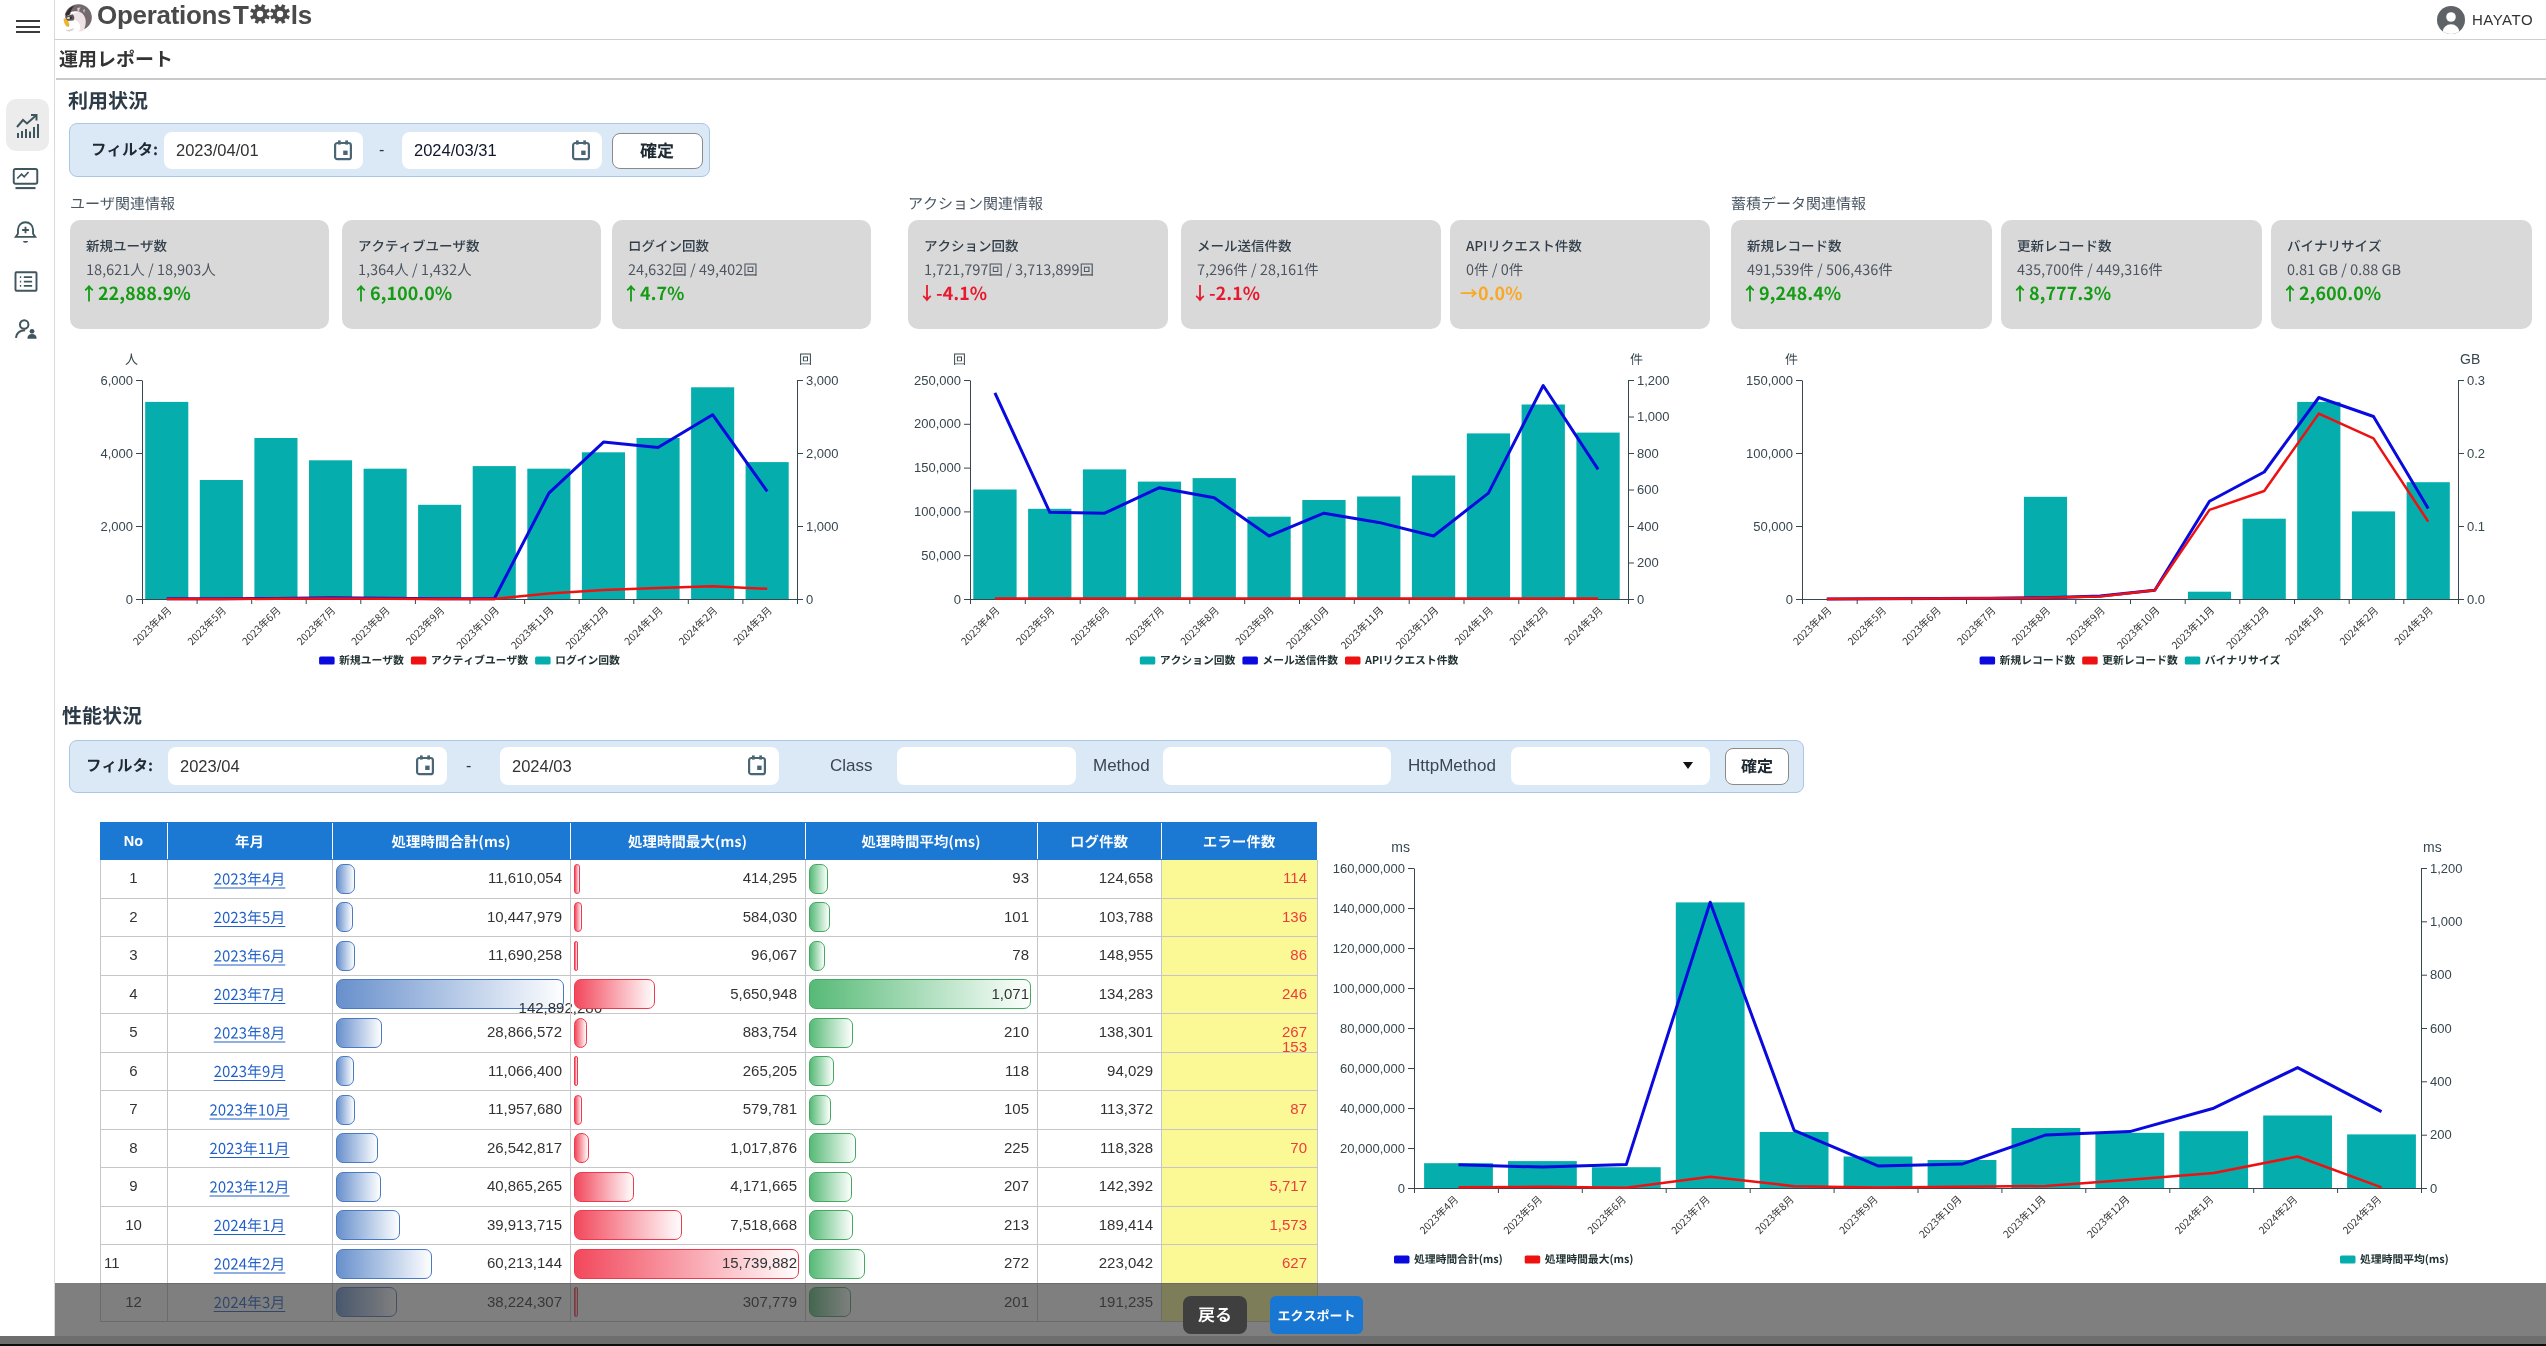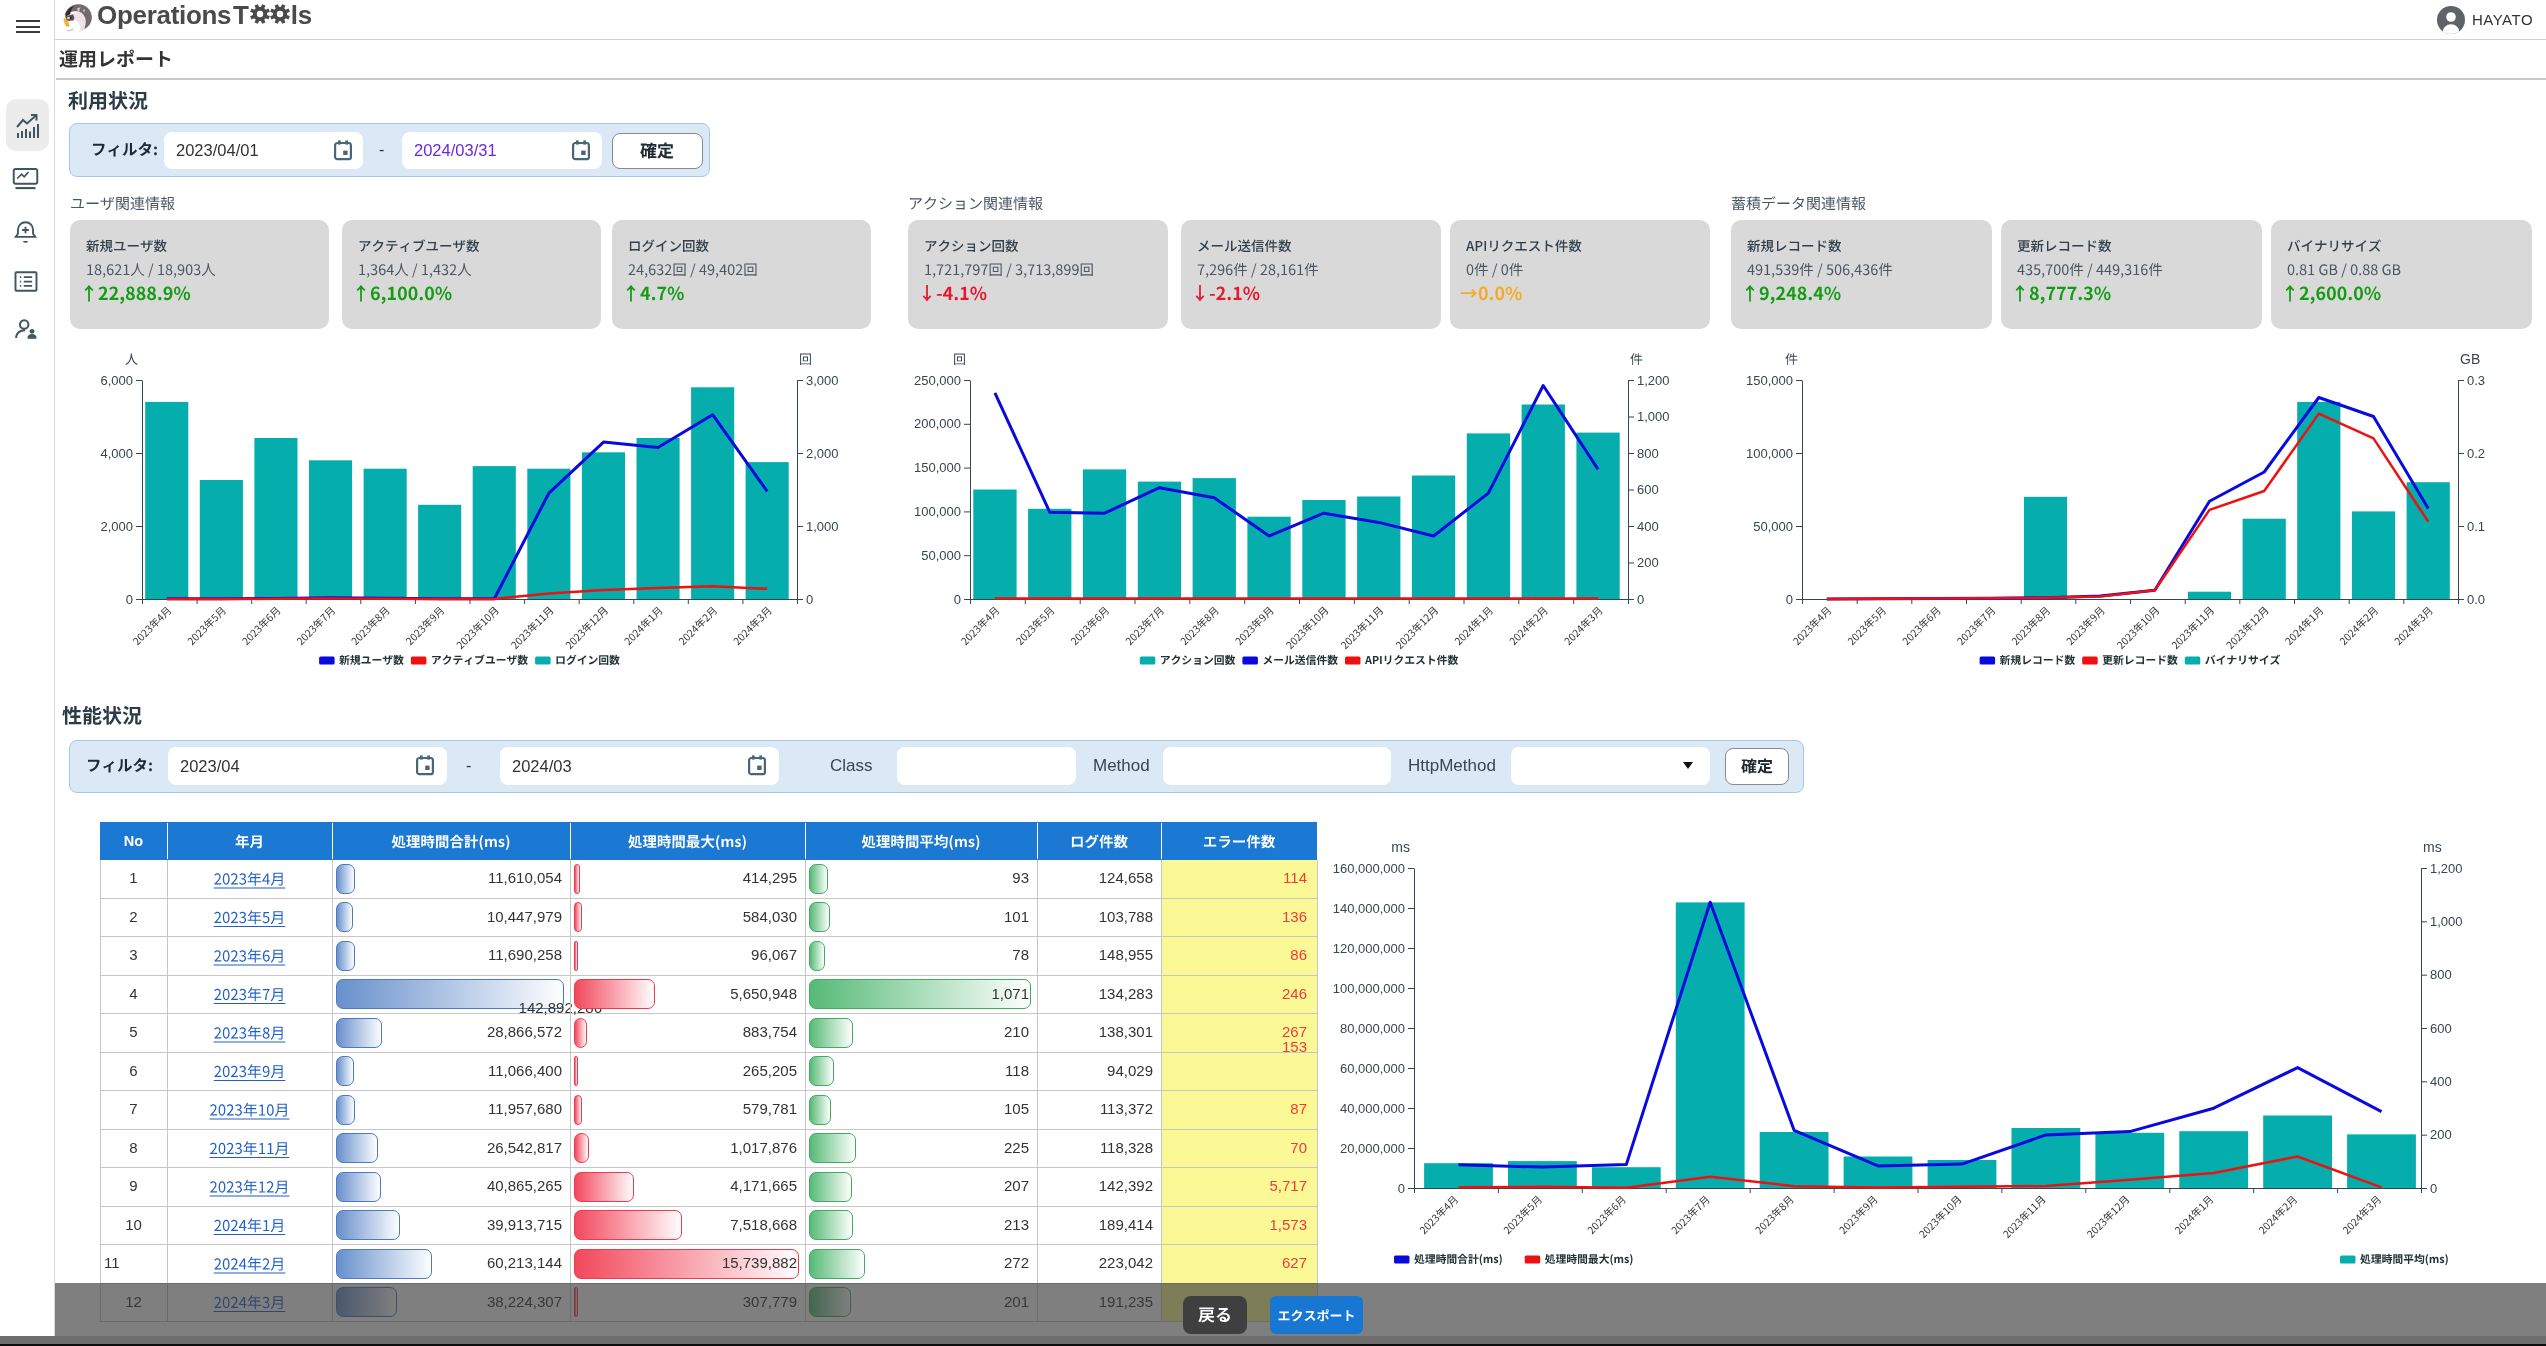--- a/index.html
+++ b/index.html
@@ -162,21 +162,21 @@
 <circle cx="14" cy="11" r="4.8" fill="#fff"></circle>
 <ellipse cx="14" cy="26.5" rx="8.6" ry="8.2" fill="#fff"></ellipse>
 </g>
 </svg>
 <div class="abs" style="left:2472px;top:11px;font-size:15px;color:#333;letter-spacing:0.5px">HAYATO</div>
 <div class="abs" style="left:69px;top:123px;width:641px;height:54px;background:#dbe9f7;border:1px solid #a9c7e4;border-radius:8px"></div>
 <div class="ipt" style="left:164px;top:132px;width:199px;height:37px"></div>
 <div class="abs" style="left:176px;top:141px;font-size:16.5px;color:#333">2023/04/01</div>
 <div class="abs" style="left:379px;top:141px;font-size:16px;color:#333">-</div>
 <div class="ipt" style="left:402px;top:132px;width:200px;height:37px"></div>
-<div class="abs" style="left:414px;top:141px;font-size:16.5px;color:#6d28d9">2024/03/31</div>
+<div class="abs" style="left:414px;top:141px;font-size:16.5px;color:#0f172a">2024/03/31</div>
 <div class="abs" style="left:612px;top:133px;width:91px;height:36px;background:#fff;border:1px solid #8a8a8a;border-radius:8px"></div>
 <div class="abs" style="left:69px;top:740px;width:1735px;height:53px;background:#dbe9f7;border:1px solid #a9c7e4;border-radius:8px"></div>
 <div class="ipt" style="left:168px;top:747px;width:279px;height:38px"></div>
 <div class="abs" style="left:180px;top:757px;font-size:16.5px;color:#333">2023/04</div>
 <div class="abs" style="left:466px;top:757px;font-size:16px;color:#333">-</div>
 <div class="ipt" style="left:500px;top:747px;width:279px;height:38px"></div>
 <div class="abs" style="left:512px;top:757px;font-size:16.5px;color:#333">2024/03</div>
 <div class="lbl" style="left:830px;top:756px">Class</div>
 <div class="ipt" style="left:897px;top:747px;width:179px;height:38px"></div>
 <div class="lbl" style="left:1093px;top:756px">Method</div>

